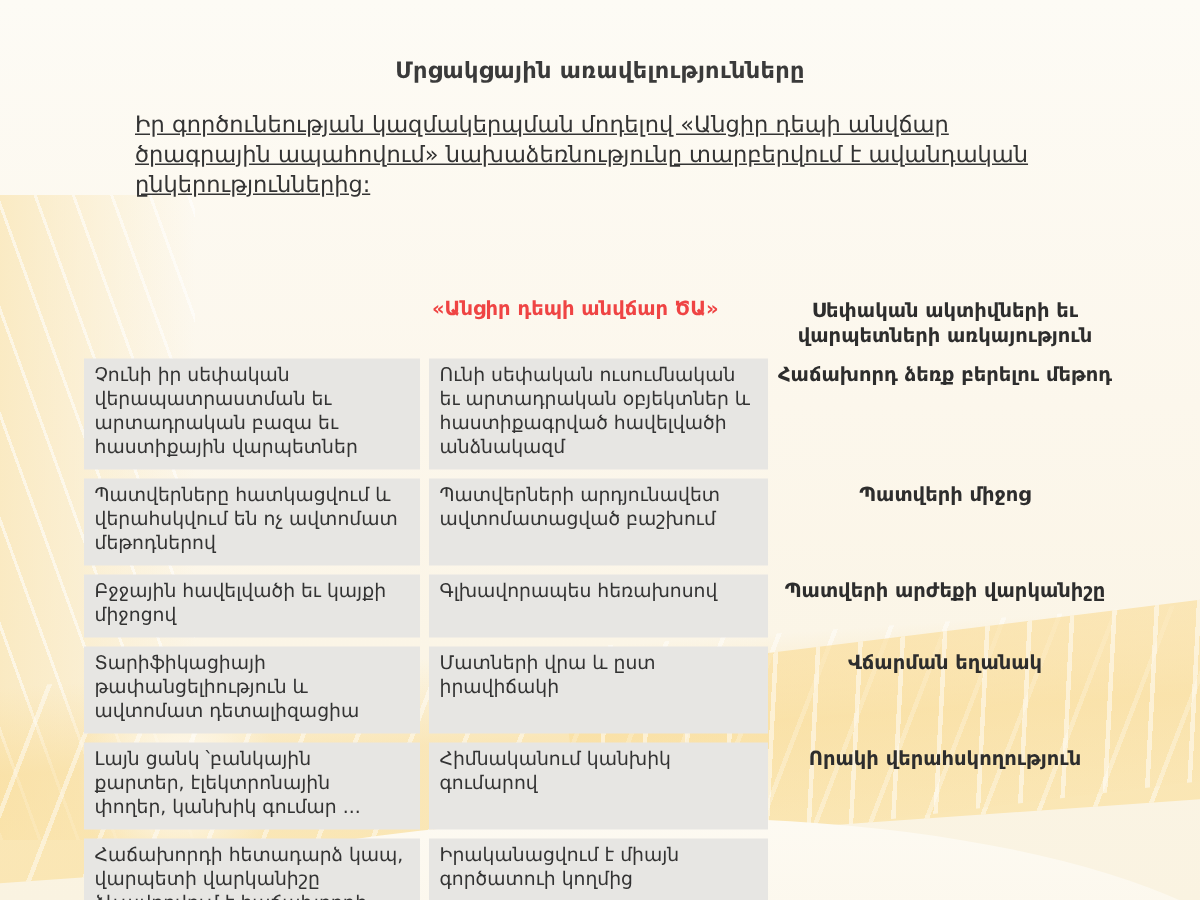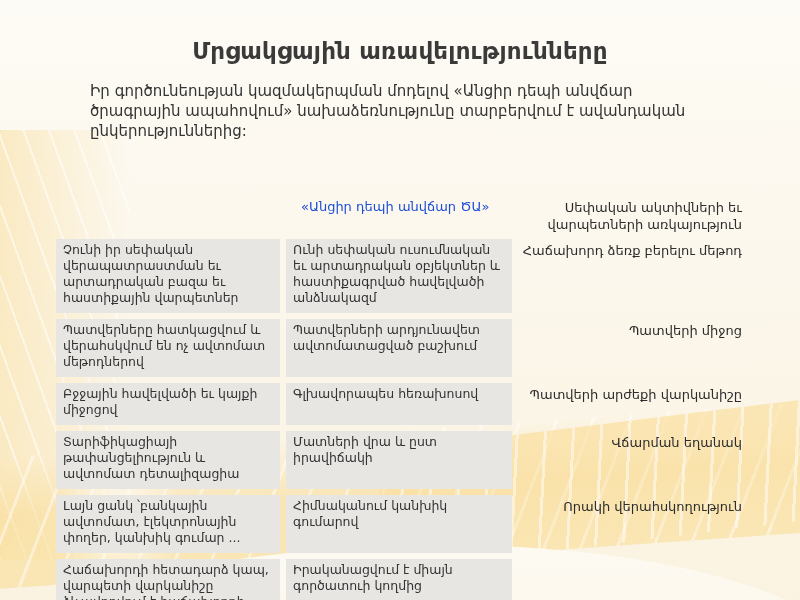--- a/index.html
+++ b/index.html
@@ -38,56 +38,56 @@
   .bg-wave{
     left:-60px;top:545px;width:920px;height:160px;
     border-radius:55% 45% 0 0/100% 80% 0 0;
     background:linear-gradient(180deg,#fdfaf2,#fbf5e6);
   }
   
   .content{position:relative;z-index:2;}
   .slide-title{
     text-align:center;
     font-weight:bold;
-    font-size:23px;
+    font-size:15px;
     color:#3a3a3a;
     margin-top:38px;
     letter-spacing:.2px;
   }
   .intro{
     margin:18px 0 0 90px;
     width:618px;
     font-size:15px;
     line-height:1.32;
     color:#343434;
+    text-decoration:underline;
   }
   .cmp-table{
     position:absolute;
     left:56px;top:158px;
     width:692px;
     display:grid;
     grid-template-columns:224px 226px 230px;
     column-gap:6px;
     row-gap:6px;
     font-size:12.5px;
     line-height:1.28;
     color:#333;
   }
   .col-head{
-    font-weight:normal;
+    font-weight:bold;
     font-size:13px;
-    color:#1d4ed8;
+    color:#ef4444;
     padding:3px 8px 4px 2px;
-    margin-left:13px;
   }
   .row-head{
-    font-weight:normal;
+    font-weight:bold;
     font-size:13px;
     color:#2d2d2d;
-    text-align:right;
+    text-align:center;
     padding:4px 6px 0 0;
   }
   .cell{
     background:#e7e6e3;
     padding:3px 9px 7px 7px;
   }
   .spacer{}
 </style>
 </head>
 <body>
@@ -116,20 +116,20 @@
 
     <div class="row-head">Պատվերի միջոց</div>
     <div class="cell">Բջջային հավելվածի եւ կայքի միջոցով</div>
     <div class="cell">Գլխավորապես հեռախոսով</div>
 
     <div class="row-head">Պատվերի արժեքի վարկանիշը</div>
     <div class="cell">Տարիֆիկացիայի թափանցելիություն և ավտոմատ դետալիզացիա</div>
     <div class="cell">Մատների վրա և ըստ իրավիճակի</div>
 
     <div class="row-head">Վճարման եղանակ</div>
-    <div class="cell">Լայն ցանկ ՝բանկային ավտոմատ, էլեկտրոնային փողեր, կանխիկ գումար ...</div>
+    <div class="cell">Լայն ցանկ ՝բանկային քարտեր, էլեկտրոնային փողեր, կանխիկ գումար ...</div>
     <div class="cell">Հիմնականում կանխիկ գումարով</div>
 
     <div class="row-head">Որակի վերահսկողություն</div>
     <div class="cell">Հաճախորդի հետադարձ կապ, վարպետի վարկանիշը ձևավորվում է հաճախորդի գնահատականով</div>
     <div class="cell">Իրականացվում է միայն գործատուի կողմից</div>
   </div>
 </div>
 
 </body></html>

